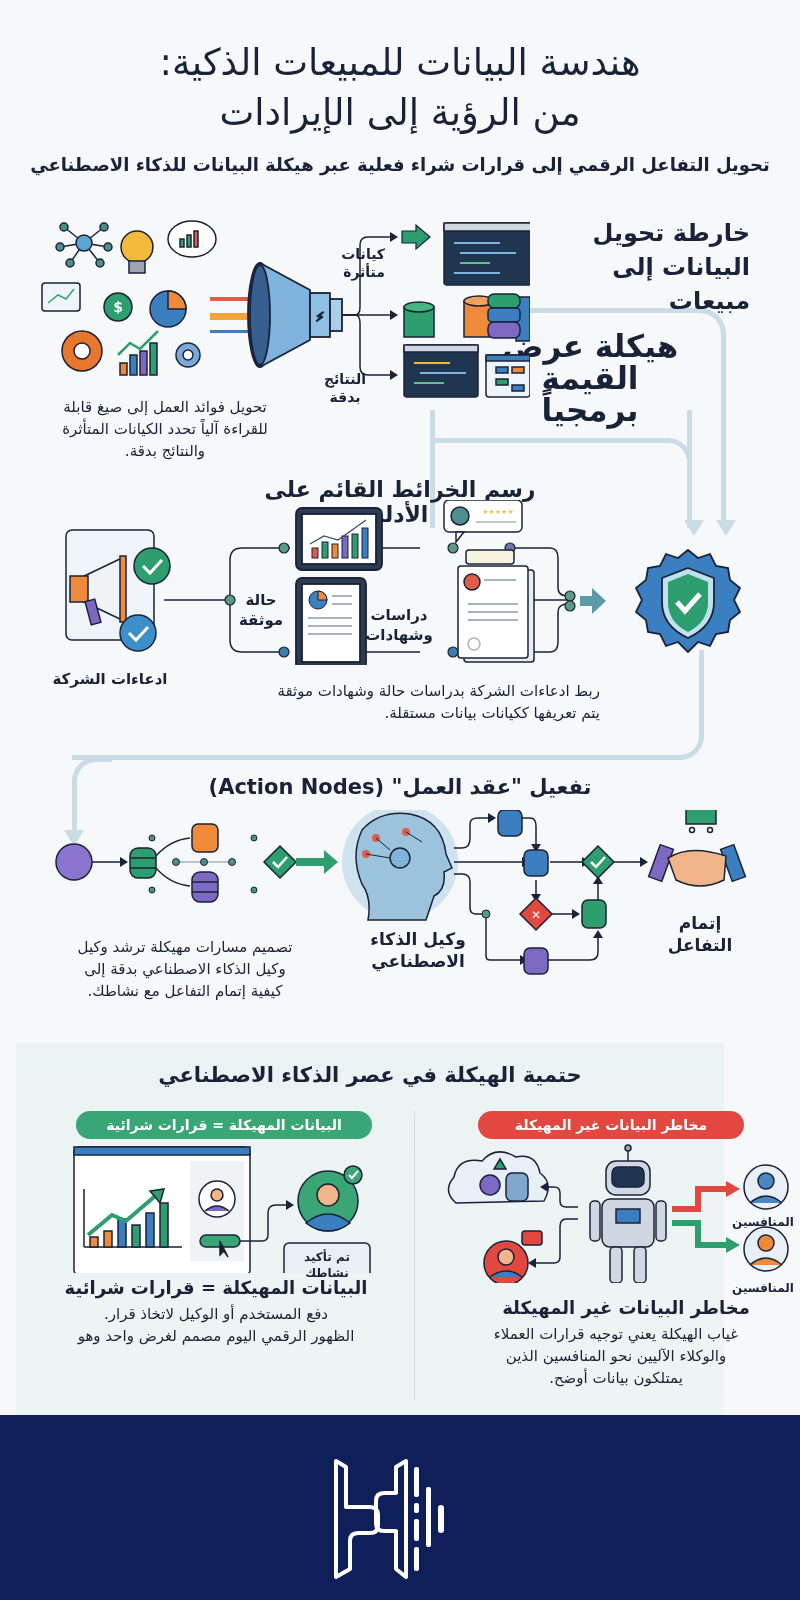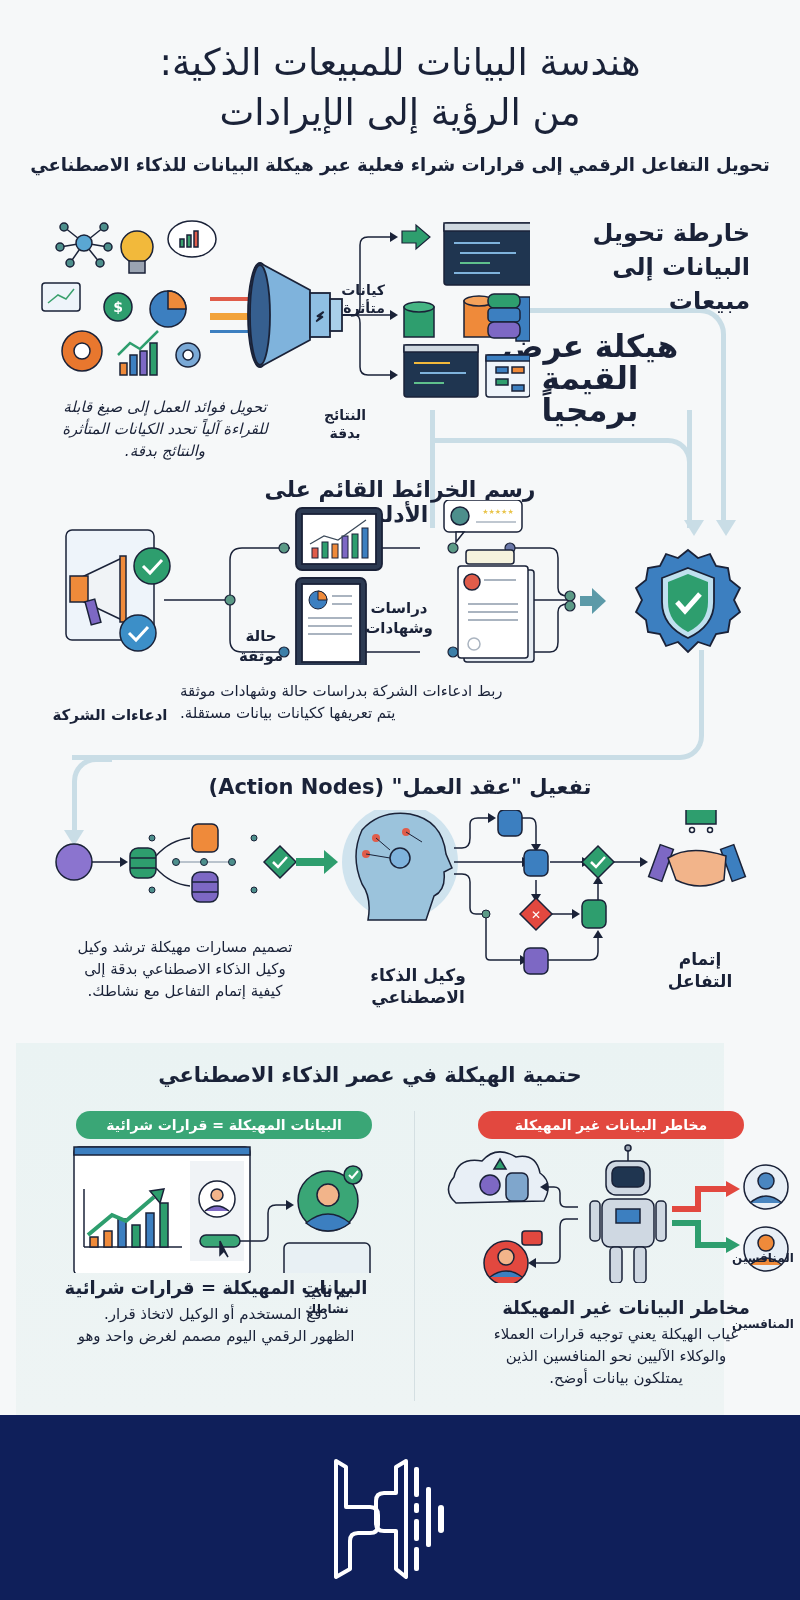--- a/index.html
+++ b/index.html
@@ -19,21 +19,21 @@
       text-align: center; font-weight: normal; font-size: 37px; line-height: 50px;
       color: #1a2238; letter-spacing: -0.5px;
     }
     .subtitle {
       position: absolute; left: 0; right: 0; top: 154px;
       text-align: center; font-size: 18px; color: #1a2238; font-weight: bold;
     }
 
     .h-section { font-weight: bold; color: #1a2238; }
     .txt { color: #1a2238; line-height: 22px; font-size: 15px; }
-    .lbl { font-size: 14px; color: #1a2238; line-height: 18px; font-weight: bold; margin-top: 36px; }
+    .lbl { font-size: 14px; color: #1a2238; line-height: 18px; font-weight: bold; }
 
     
     .pipe { position: absolute; border-color: #c9dde6; border-style: solid; border-width: 0; }
 
     
     .lower {
       position: absolute; left: 16px; top: 1043px; width: 708px; height: 372px;
       background: linear-gradient(#eaf3f3, #eef4f4);
     }
     .pill {
@@ -220,21 +220,21 @@
 
   <div class="abs lbl" style="left:345px; top:245px; width:40px; text-align:center;">
     <div>كيانات</div>
     <div>متأثرة</div>
   </div>
   <div class="abs lbl" style="left:320px; top:370px; width:50px; text-align:center;">
     <div>النتائج</div>
     <div>بدقة</div>
   </div>
 
-  <div class="abs txt" style="left:40px; top:396px; width:250px; text-align:center; font-size:15px;font-style:italic;">
+  <div class="abs txt" style="left:40px; top:396px; width:250px; text-align:center; font-size:15px;">
     <div>تحويل فوائد العمل إلى صيغ قابلة</div>
     <div>للقراءة آلياً تحدد الكيانات المتأثرة</div>
     <div>والنتائج بدقة.</div>
   </div>
 
   <div class="abs h-section" style="left:240px; top:477px; width:320px; text-align:center; font-size:22px;">رسم الخرائط القائم على الأدلة</div>
 
   <svg class="abs" style="left:40px; top:500px;" width="640" height="165" viewBox="0 0 640 165">
 
     <g stroke="#1a2238" stroke-width="1.5">
@@ -330,25 +330,25 @@
     <path d="M56 22 L82 32 L82 56 Q82 80 56 92 Q30 80 30 56 L30 32 Z" fill="#bfe0ef" stroke="#1a2238" stroke-width="1.8"></path>
     <path d="M56 28 L76 36 L76 56 Q76 76 56 86 Q36 76 36 56 L36 36 Z" fill="#2e9e6e"></path>
     <polyline points="45,56 53,65 68,48" fill="none" stroke="#fff" stroke-width="5"></polyline>
   </svg>
 
   <div class="abs lbl" style="left:50px; top:670px; width:120px; text-align:center; font-size:15px;">ادعاءات الشركة</div>
   <div class="abs lbl" style="left:236px; top:590px; width:50px; text-align:center; font-size:15px; line-height:20px;">
     <div>حالة</div>
     <div>موثقة</div>
   </div>
-  <div class="abs lbl" style="left:364px; top:562px; width:70px; text-align:center; font-size:15px; line-height:20px;">
+  <div class="abs lbl" style="left:364px; top:605px; width:70px; text-align:center; font-size:15px; line-height:20px;">
     <div>دراسات</div>
     <div>وشهادات</div>
   </div>
-  <div class="abs txt" style="left:180px; top:680px; width:420px; text-align:left; font-size:15px;">
+  <div class="abs txt" style="left:180px; top:680px; width:420px; text-align:right; font-size:15px;">
     <div>ربط ادعاءات الشركة بدراسات حالة وشهادات موثقة</div>
     <div>يتم تعريفها ككيانات بيانات مستقلة.</div>
   </div>
 
   <div class="abs h-section" style="left:190px; top:775px; width:420px; text-align:center; font-size:21px;">تفعيل "عقد العمل" (Action Nodes)</div>
 
   <svg class="abs" style="left:50px; top:810px;" width="700" height="180" viewBox="0 0 700 180">
 
     <g>
         <circle cx="24" cy="52" r="18" fill="#8b74cf" stroke="#1a2238" stroke-width="1.5"></circle>

